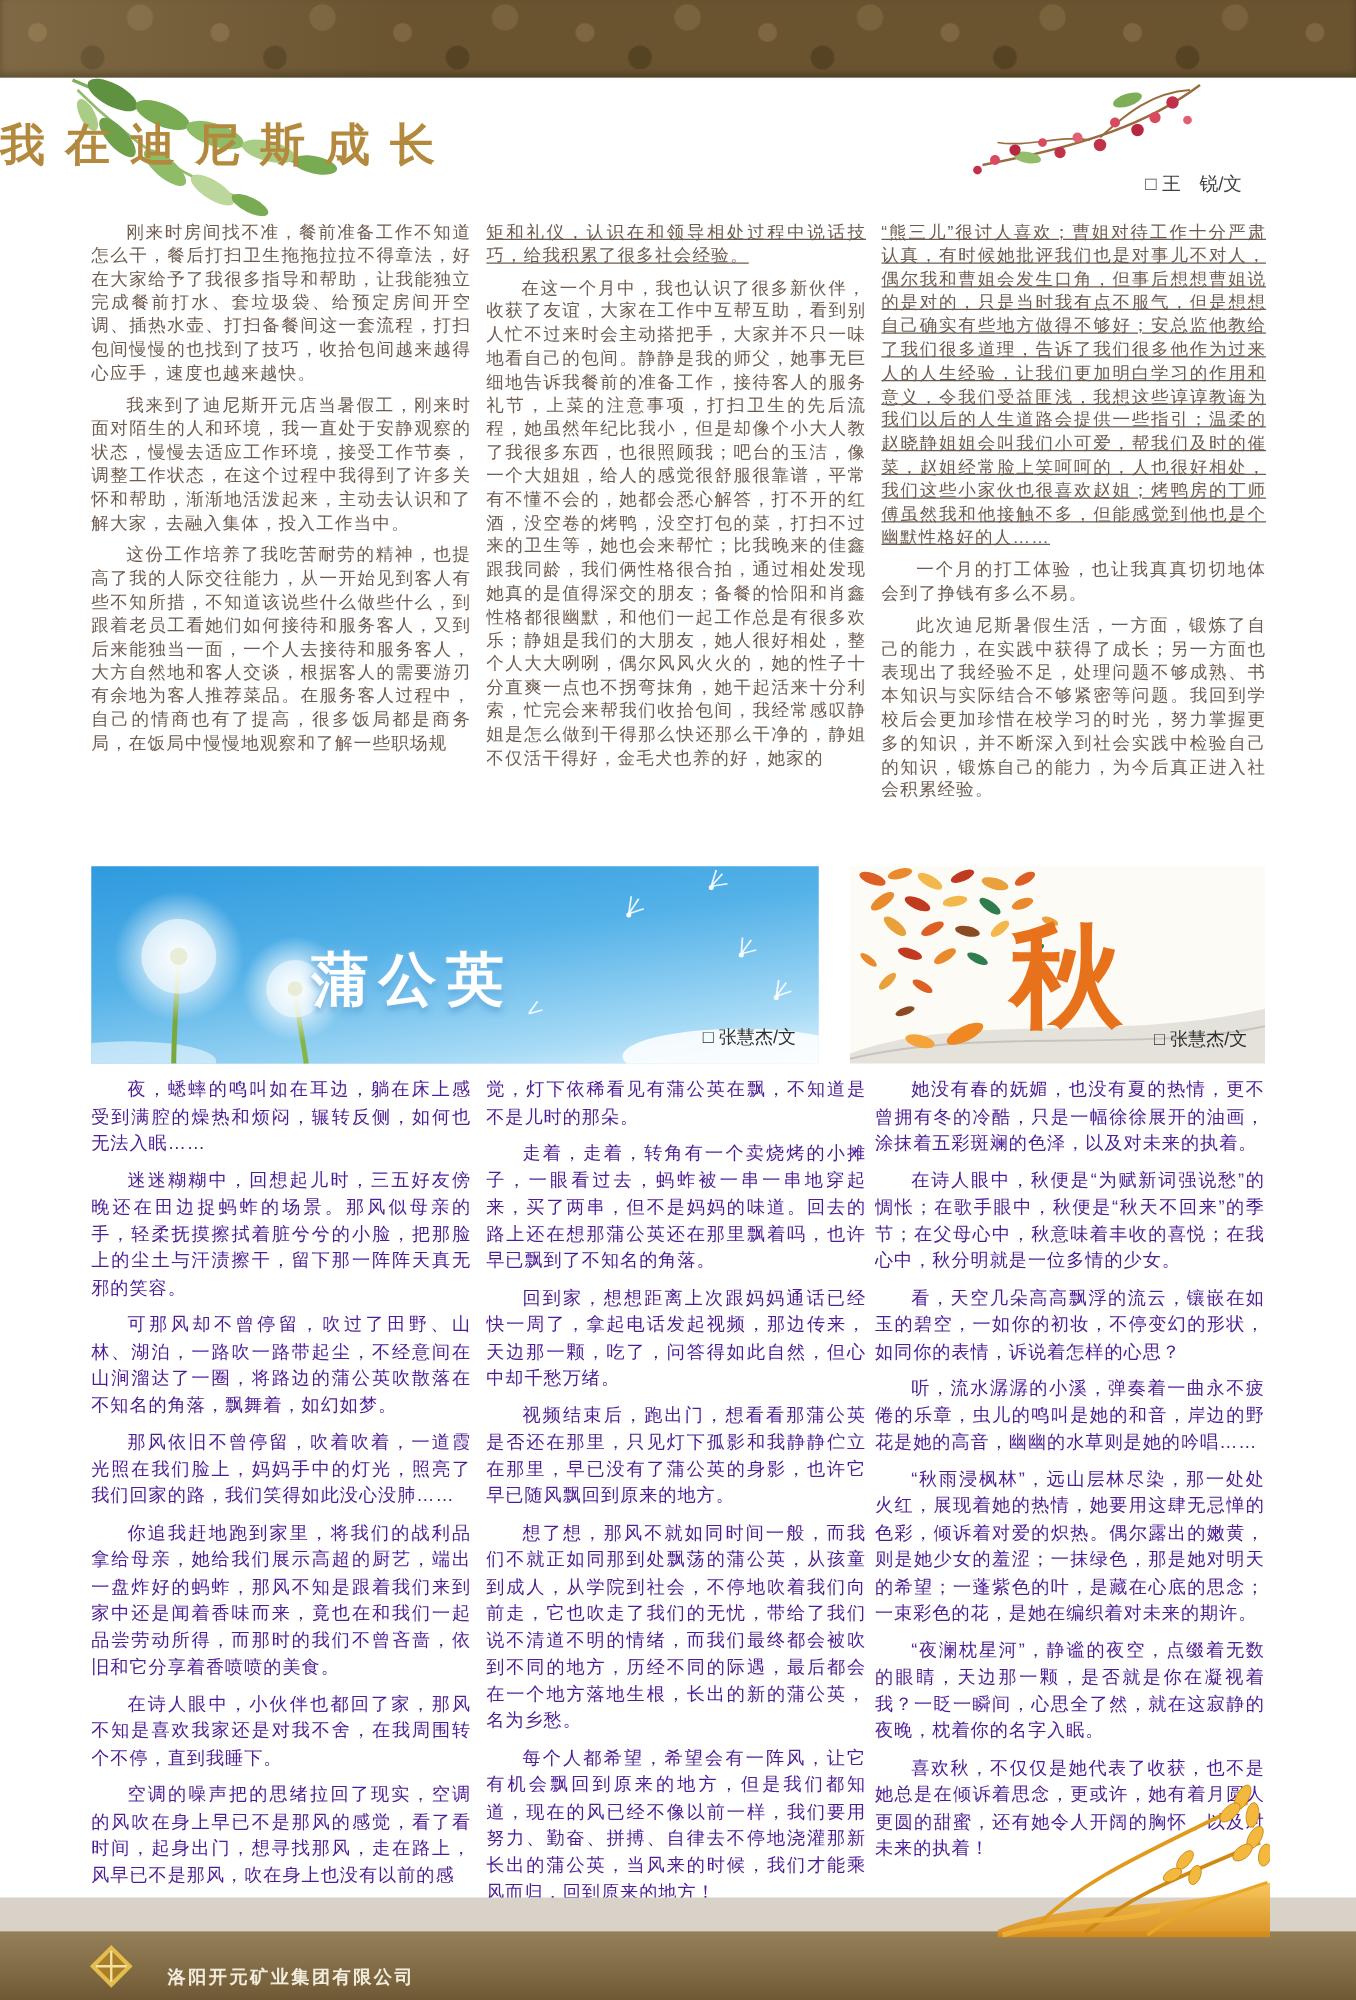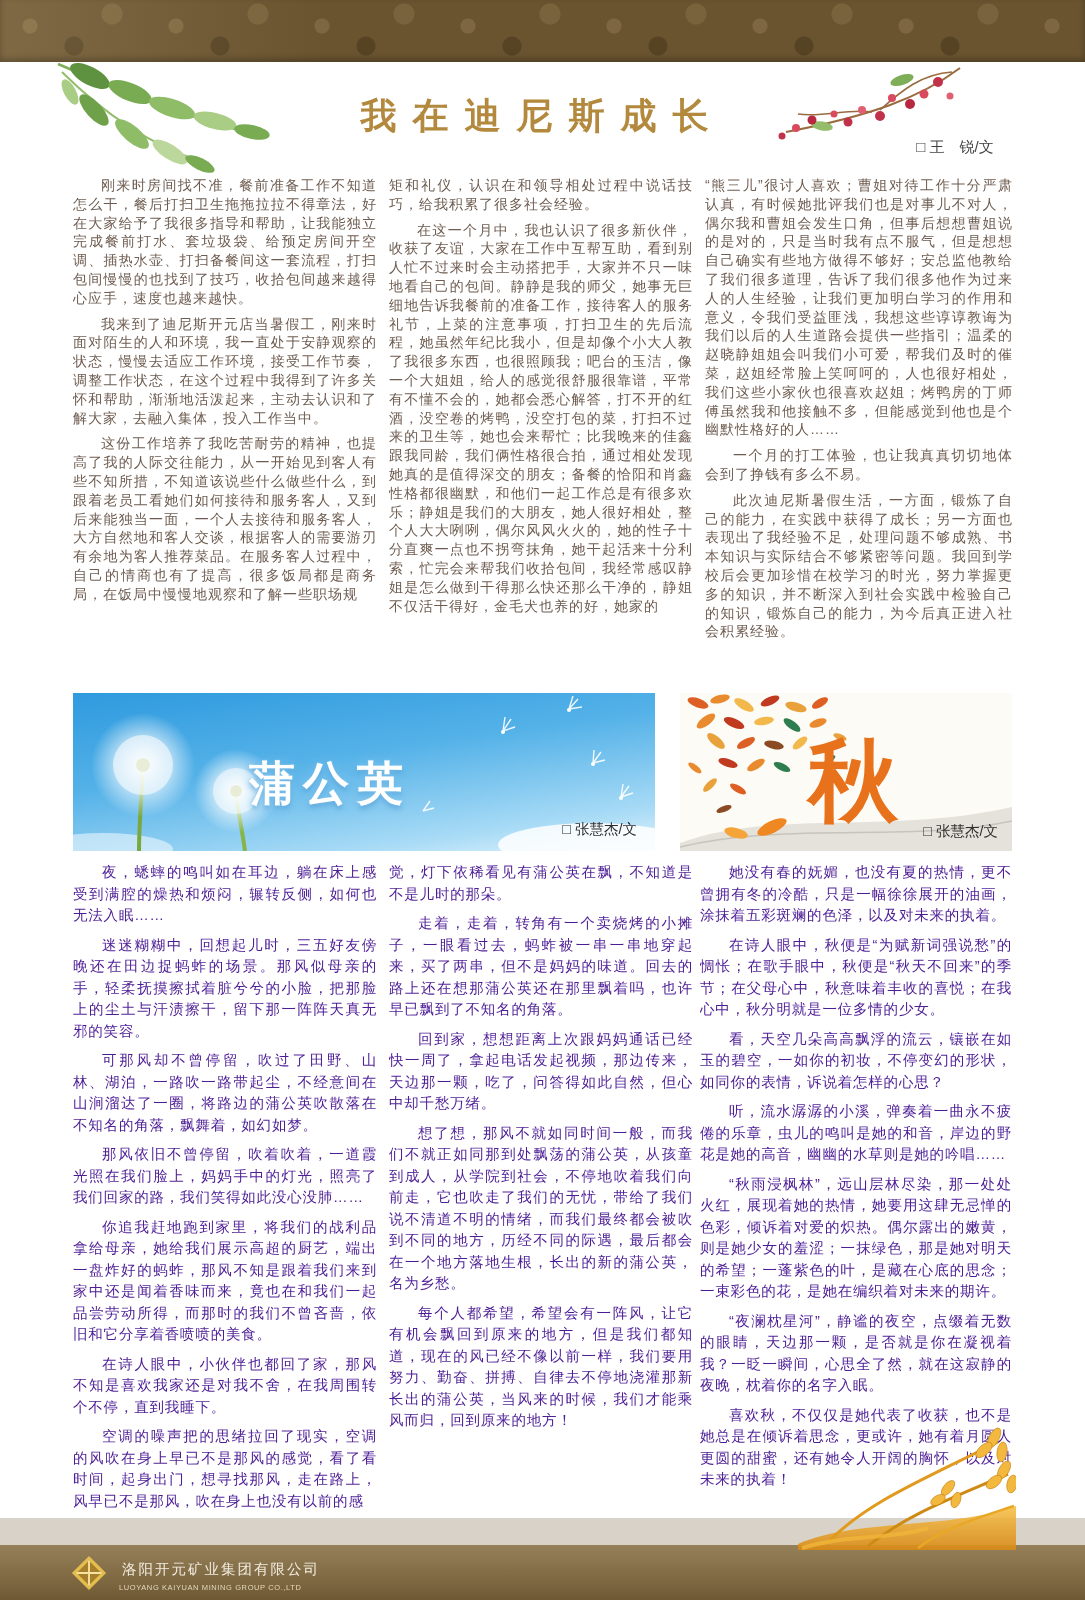--- a/index.html
+++ b/index.html
@@ -15,28 +15,28 @@
       radial-gradient(circle at 112px 14px, rgba(230,205,150,0.12) 0 10px, transparent 11px),
       #6a5430;
     background-size:auto,146px 62px,146px 62px,146px 62px;
     box-shadow:inset 0 -3px 6px rgba(0,0,0,0.25);}
 
   
   .leaves-tl{position:absolute;left:52px;top:58px;width:228px;height:118px;}
   .berries-tr{position:absolute;left:752px;top:60px;width:215px;height:95px;}
 
   
-  .a1-title{position:absolute;left:0;top:92px;width:1085px;margin:0;text-align:center;
+  .a1-title{position:absolute;left:0;top:92px;width:1085px;margin:0;text-align:left;
     font-size:36px;font-weight:bold;color:#b3893e;letter-spacing:16px;}
   .a1-author{position:absolute;left:820px;top:138px;width:270px;text-align:center;
     font-size:15px;color:#3f3f3f;}
   .col{position:absolute;top:176px;width:304px;height:512px;overflow:hidden;
     font-size:14px;line-height:18.8px;letter-spacing:1px;color:#6e5c50;text-align:justify;}
   .col p{margin:0 0 7px 0;text-indent:2em;}
-  .col p.cont{text-indent:0;}
+  .col p.cont{text-indent:0;text-decoration:underline;}
   .a1c1{left:73px;}  .a1c2{left:389px;}  .a1c3{left:705px;width:308px;}
 
   
   .feat{position:absolute;overflow:hidden;}
   .dand-box{left:73px;top:693px;width:582px;height:158px;
     background:linear-gradient(172deg,#2e9ade 0%,#55b2e8 42%,#a8dbf6 82%,#e4f4fc 100%);}
   .dand-svg{position:absolute;left:0;top:0;width:582px;height:158px;}
   .dand-title{position:absolute;left:176px;top:60px;margin:0;font-size:46px;font-weight:800;
     letter-spacing:8px;color:#ffffff;
     text-shadow:0 0 10px rgba(125,195,238,0.95),0 3px 5px rgba(55,135,200,0.6),0 0 2px #9fd4f2;}
@@ -55,21 +55,21 @@
   .bcol p.cont{text-indent:0;}
   .a2c1{left:73px;}  .a2c2{left:389px;}  .a3c{left:700px;width:312px;}
   .wheat{position:absolute;left:798px;top:1422px;width:218px;height:128px;z-index:3;}
 
   
   .prefooter{position:absolute;left:0;top:1518px;width:1085px;height:27px;background:#d8d2c9;}
   .footer{position:absolute;left:0;top:1545px;width:1085px;height:55px;
     background:linear-gradient(180deg,#96805a 0%,#7c663f 70%,#6d5834 100%);}
   .logo{position:absolute;left:70px;top:9px;width:38px;height:38px;}
   .company{position:absolute;left:118px;top:11px;}
-  .company-cn{font-size:14.5px;font-weight:normal;color:#f2ecdf;letter-spacing:2px;margin:4px;}
+  .company-cn{font-size:14.5px;font-weight:bold;color:#f2ecdf;letter-spacing:2px;margin:16px;}
   .company-en{font-size:7.5px;color:#e4d8be;letter-spacing:0.6px;margin:2px 0 0 1px;}
 </style>
 </head>
 <body>
 
 <div class="page">
 
   <div class="topbar"></div>
 
   <svg class="leaves-tl" viewBox="0 0 228 118">
@@ -203,20 +203,21 @@
     <p>可那风却不曾停留，吹过了田野、山林、湖泊，一路吹一路带起尘，不经意间在山涧溜达了一圈，将路边的蒲公英吹散落在不知名的角落，飘舞着，如幻如梦。</p>
     <p>那风依旧不曾停留，吹着吹着，一道霞光照在我们脸上，妈妈手中的灯光，照亮了我们回家的路，我们笑得如此没心没肺……</p>
     <p>你追我赶地跑到家里，将我们的战利品拿给母亲，她给我们展示高超的厨艺，端出一盘炸好的蚂蚱，那风不知是跟着我们来到家中还是闻着香味而来，竟也在和我们一起品尝劳动所得，而那时的我们不曾吝啬，依旧和它分享着香喷喷的美食。</p>
     <p>在诗人眼中，小伙伴也都回了家，那风不知是喜欢我家还是对我不舍，在我周围转个不停，直到我睡下。</p>
     <p>空调的噪声把的思绪拉回了现实，空调的风吹在身上早已不是那风的感觉，看了看时间，起身出门，想寻找那风，走在路上，风早已不是那风，吹在身上也没有以前的感</p>
   </section>
   <section class="bcol a2c2">
     <p class="cont">觉，灯下依稀看见有蒲公英在飘，不知道是不是儿时的那朵。</p>
     <p>走着，走着，转角有一个卖烧烤的小摊子，一眼看过去，蚂蚱被一串一串地穿起来，买了两串，但不是妈妈的味道。回去的路上还在想那蒲公英还在那里飘着吗，也许早已飘到了不知名的角落。</p>
     <p>回到家，想想距离上次跟妈妈通话已经快一周了，拿起电话发起视频，那边传来，天边那一颗，吃了，问答得如此自然，但心中却千愁万绪。</p>
+    <p>视频结束后，跑出门，想看看那蒲公英是否还在那里，只见灯下孤影和我静静伫立在那里，早已没有了蒲公英的身影，也许它早已随风飘回到原来的地方。</p>
     <p>想了想，那风不就如同时间一般，而我们不就正如同那到处飘荡的蒲公英，从孩童到成人，从学院到社会，不停地吹着我们向前走，它也吹走了我们的无忧，带给了我们说不清道不明的情绪，而我们最终都会被吹到不同的地方，历经不同的际遇，最后都会在一个地方落地生根，长出的新的蒲公英，名为乡愁。</p>
     <p>每个人都希望，希望会有一阵风，让它有机会飘回到原来的地方，但是我们都知道，现在的风已经不像以前一样，我们要用努力、勤奋、拼搏、自律去不停地浇灌那新长出的蒲公英，当风来的时候，我们才能乘风而归，回到原来的地方！</p>
   </section>
 
   <section class="bcol a3c">
     <p>她没有春的妩媚，也没有夏的热情，更不曾拥有冬的冷酷，只是一幅徐徐展开的油画，涂抹着五彩斑斓的色泽，以及对未来的执着。</p>
     <p>在诗人眼中，秋便是“为赋新词强说愁”的惆怅；在歌手眼中，秋便是“秋天不回来”的季节；在父母心中，秋意味着丰收的喜悦；在我心中，秋分明就是一位多情的少女。</p>
     <p>看，天空几朵高高飘浮的流云，镶嵌在如玉的碧空，一如你的初妆，不停变幻的形状，如同你的表情，诉说着怎样的心思？</p>
     <p>听，流水潺潺的小溪，弹奏着一曲永不疲倦的乐章，虫儿的鸣叫是她的和音，岸边的野花是她的高音，幽幽的水草则是她的吟唱……</p>
     <p>“秋雨浸枫林”，远山层林尽染，那一处处火红，展现着她的热情，她要用这肆无忌惮的色彩，倾诉着对爱的炽热。偶尔露出的嫩黄，则是她少女的羞涩；一抹绿色，那是她对明天的希望；一蓬紫色的叶，是藏在心底的思念；一束彩色的花，是她在编织着对未来的期许。</p>

